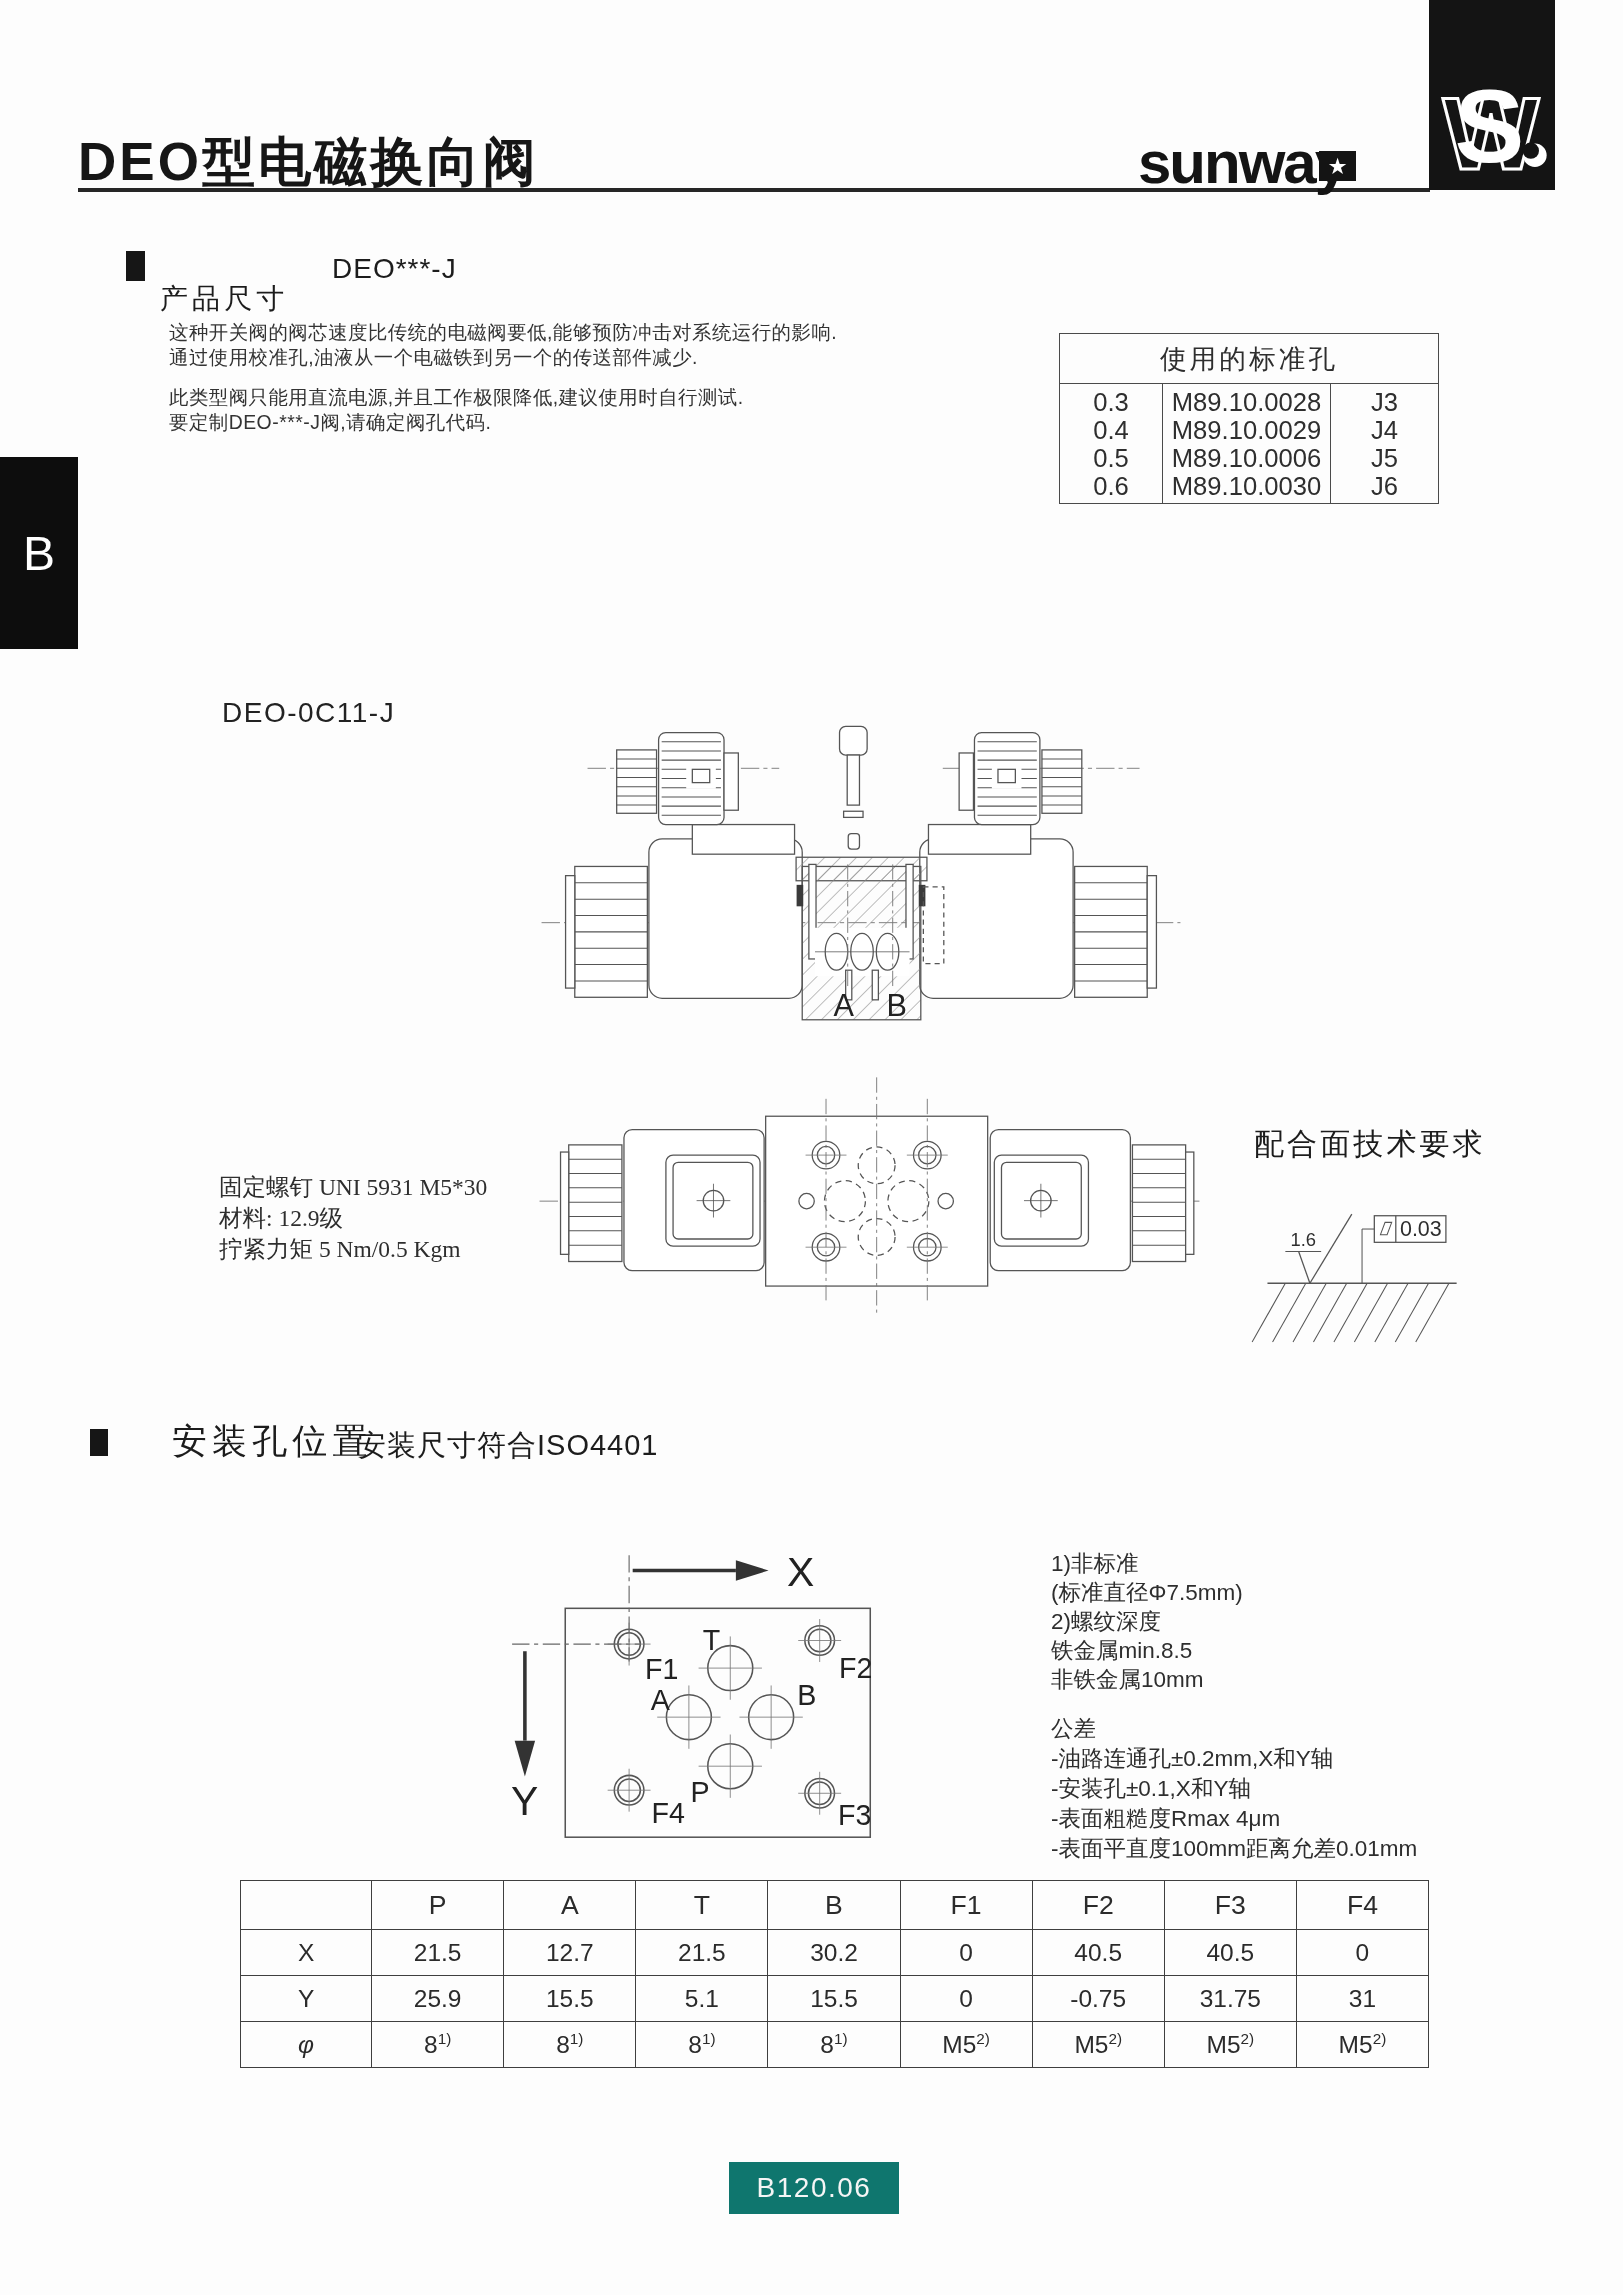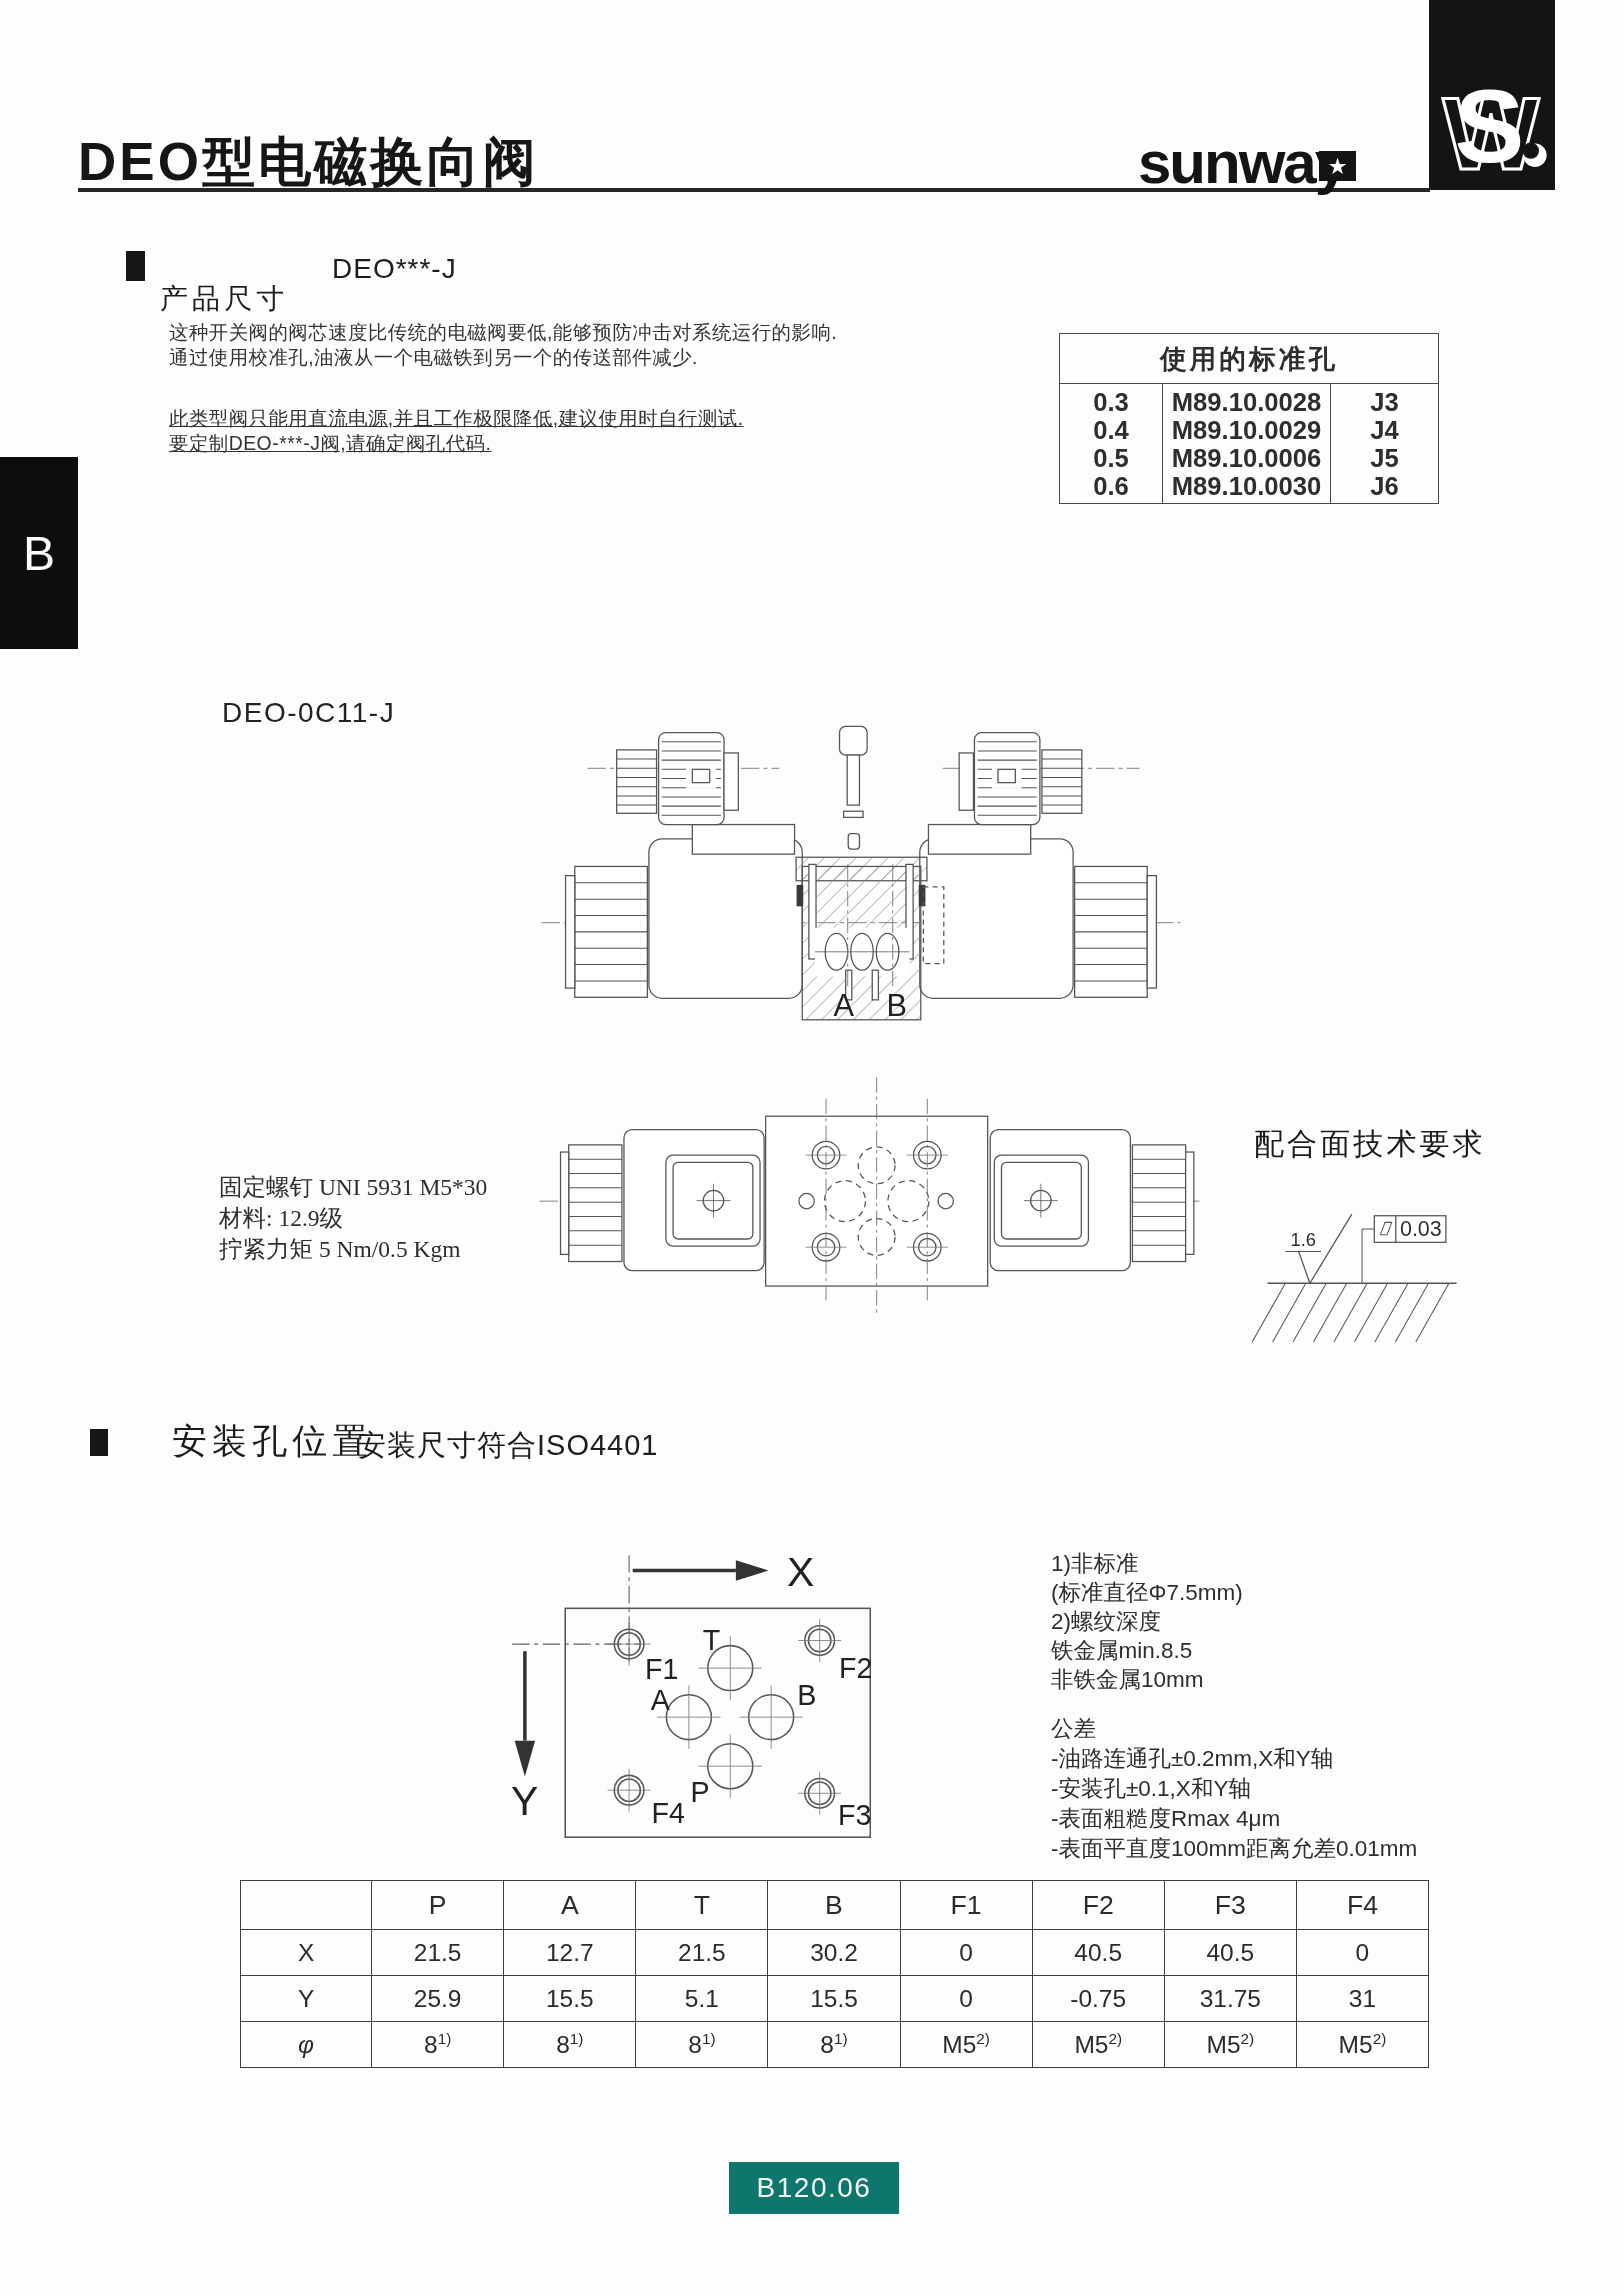--- a/index.html
+++ b/index.html
@@ -23,25 +23,25 @@
   .bullet1 { left:126px; top:251px; width:19.4px; height:30px; }
   .sec1-title { left:160px; top:241px; font-size:28px; letter-spacing:4.1px; color:#1c1c1c;margin-top:39px; }
   .sec1-sub { left:332px; top:253px; font-size:28px; letter-spacing:1px; color:#1c1c1c; }
   .bullet2 { left:90px; top:1429px; width:18.4px; height:26.6px; }
   .sec2-title { left:126px; top:1418px; font-size:35px; letter-spacing:5.1px; color:#1c1c1c;margin-left:46px; }
   .sec2-sub { left:357px; top:1426px; font-size:29px; letter-spacing:1px; color:#1c1c1c; }
 
   
   .para { left:169px; font-size:19.4px; line-height:25px; color:#333; letter-spacing:0.5px; }
   .para1 { top:320px; }
-  .para2 { top:406px;text-decoration:underline; }
+  .para2 { top:385px; }
 
   
   .std-table-wrap { left:1059px; top:333px; }
-  table.std { border-collapse:collapse; table-layout:fixed; width:379px;font-weight:bold; }
+  table.std { border-collapse:collapse; table-layout:fixed; width:379px; }
   table.std td { border:1.5px solid #4a4a4a; text-align:center; padding:0; color:#2e2e2e; }
   table.std .t-title { height:49px; font-size:26.6px; letter-spacing:3.1px; }
   table.std .t-head td { height:65px; font-size:26.6px; }
   table.std .t-data td { height:119px; vertical-align:middle; }
   table.std .cellline { height:28px; line-height:28px; font-size:25.6px; }
 
   
   .side-tab { left:0; top:457px; width:78px; height:192px; background:#0d0d0d;
     display:flex; align-items:center; justify-content:center; }
   .side-tab span { color:#fff; font-size:48px; }

